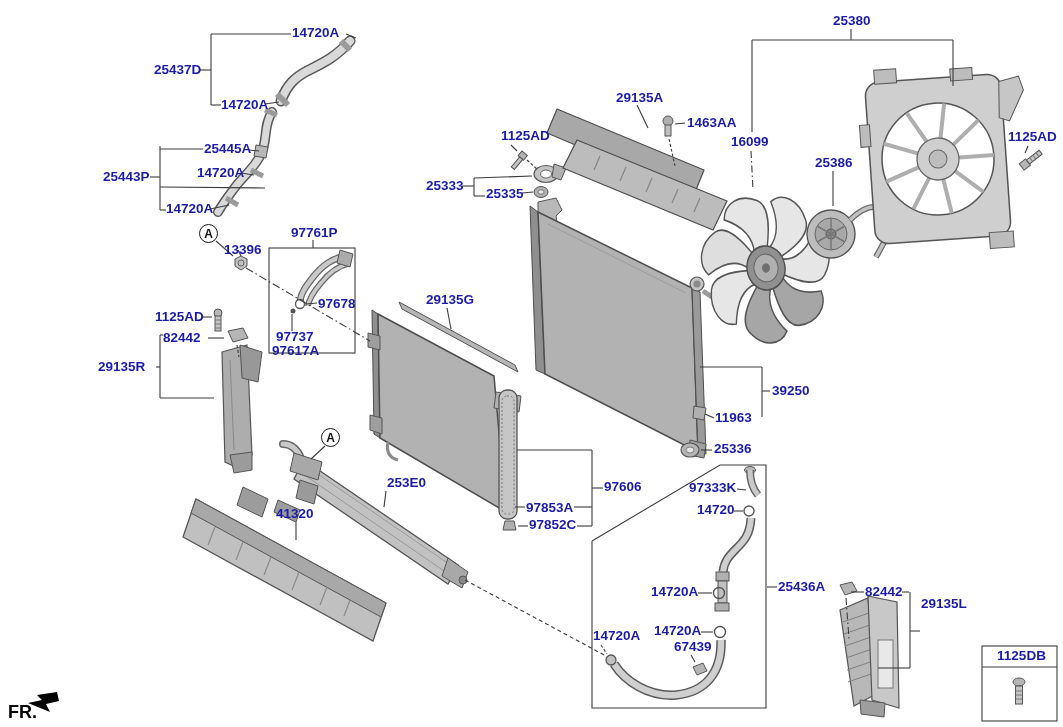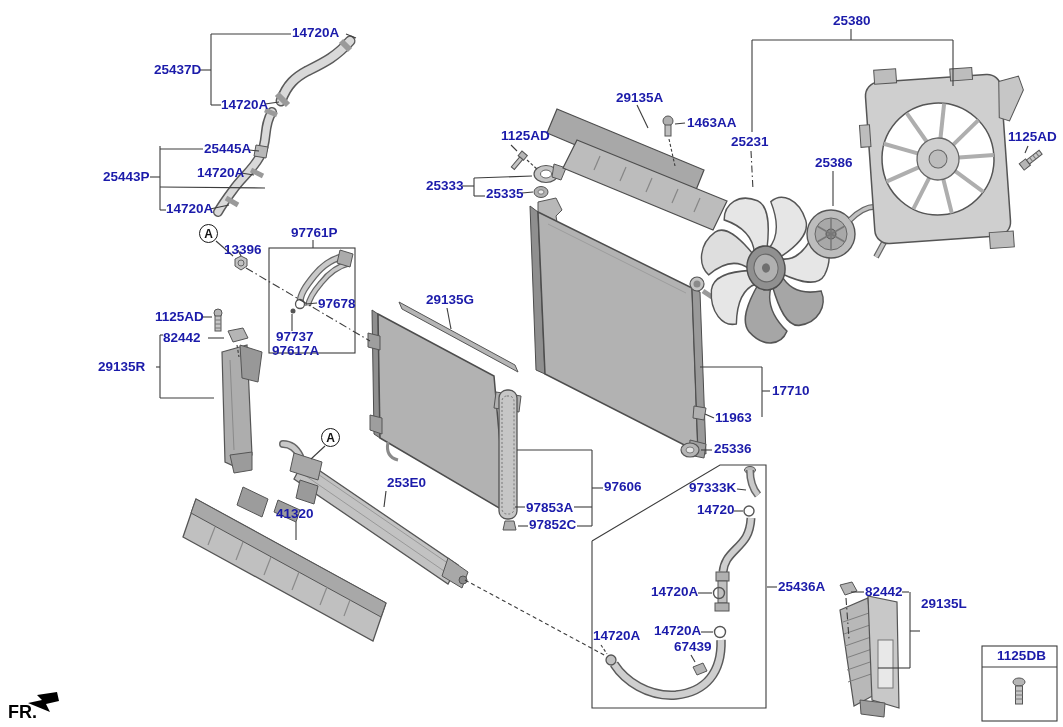--- a/index.html
+++ b/index.html
@@ -359,26 +359,26 @@
 <div class="lbl" style="left:276px;top:330px">97737</div>
 <div class="lbl" style="left:272px;top:344px">97617A</div>
 <div class="lbl" style="left:155px;top:310px">1125AD</div>
 <div class="lbl" style="left:163px;top:331px">82442</div>
 <div class="lbl" style="left:98px;top:360px">29135R</div>
 <div class="lbl" style="left:501px;top:129px">1125AD</div>
 <div class="lbl" style="left:426px;top:179px">25333</div>
 <div class="lbl" style="left:486px;top:187px">25335</div>
 <div class="lbl" style="left:616px;top:91px">29135A</div>
 <div class="lbl" style="left:687px;top:116px">1463AA</div>
-<div class="lbl" style="left:731px;top:135px">25231</div>
+<div class="lbl" style="left:731px;top:135px">16099</div>
 <div class="lbl" style="left:833px;top:14px">25380</div>
 <div class="lbl" style="left:815px;top:156px">25386</div>
 <div class="lbl" style="left:1008px;top:130px">1125AD</div>
 <div class="lbl" style="left:426px;top:293px">29135G</div>
-<div class="lbl" style="left:772px;top:384px">17710</div>
+<div class="lbl" style="left:772px;top:384px">39250</div>
 <div class="lbl" style="left:715px;top:411px">11963</div>
 <div class="lbl" style="left:714px;top:442px">25336</div>
 <div class="lbl" style="left:604px;top:480px">97606</div>
 <div class="lbl" style="left:526px;top:501px">97853A</div>
 <div class="lbl" style="left:529px;top:518px">97852C</div>
 <div class="lbl" style="left:387px;top:476px">253E0</div>
 <div class="lbl" style="left:276px;top:507px">41320</div>
 <div class="lbl" style="left:689px;top:481px">97333K</div>
 <div class="lbl" style="left:697px;top:503px">14720</div>
 <div class="lbl" style="left:778px;top:580px">25436A</div>

